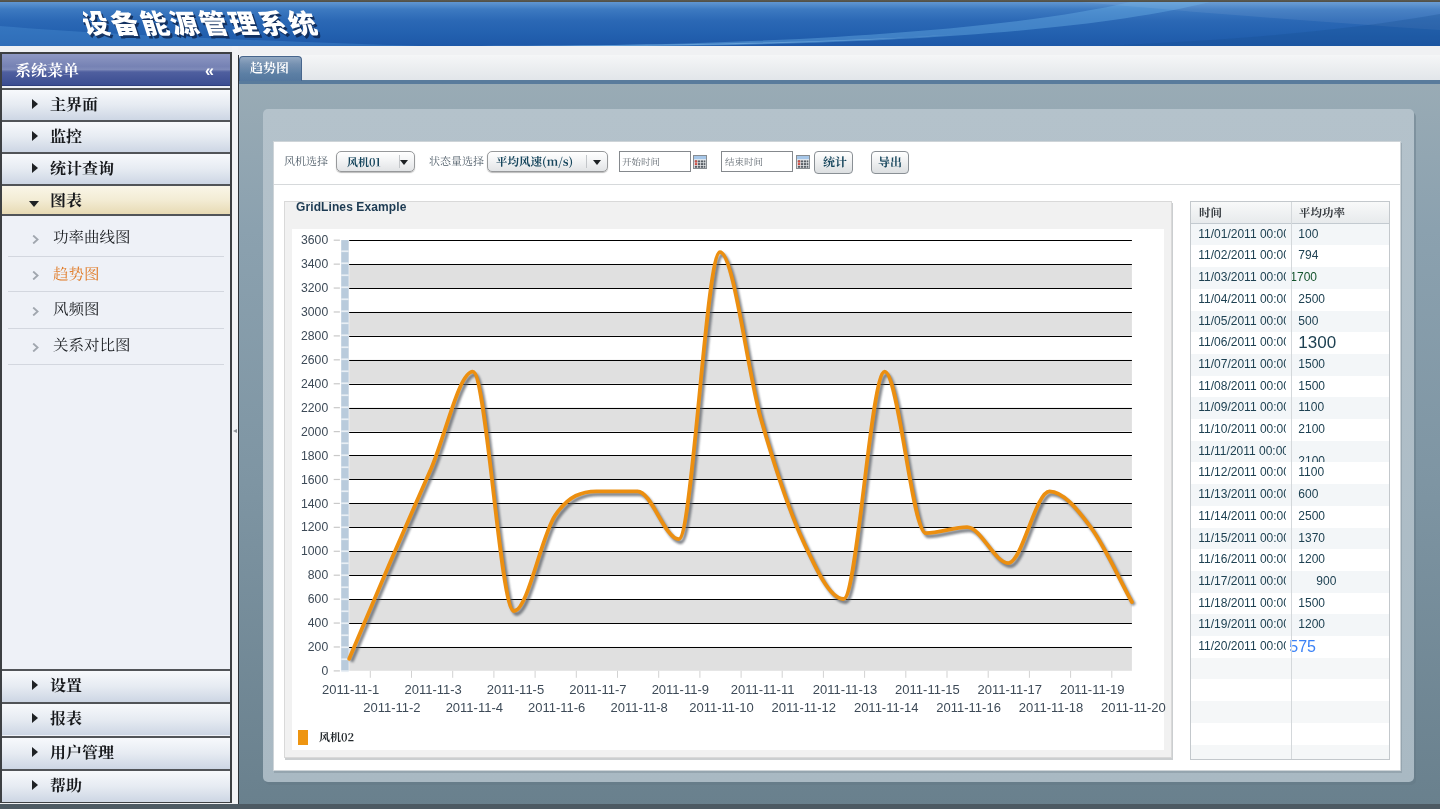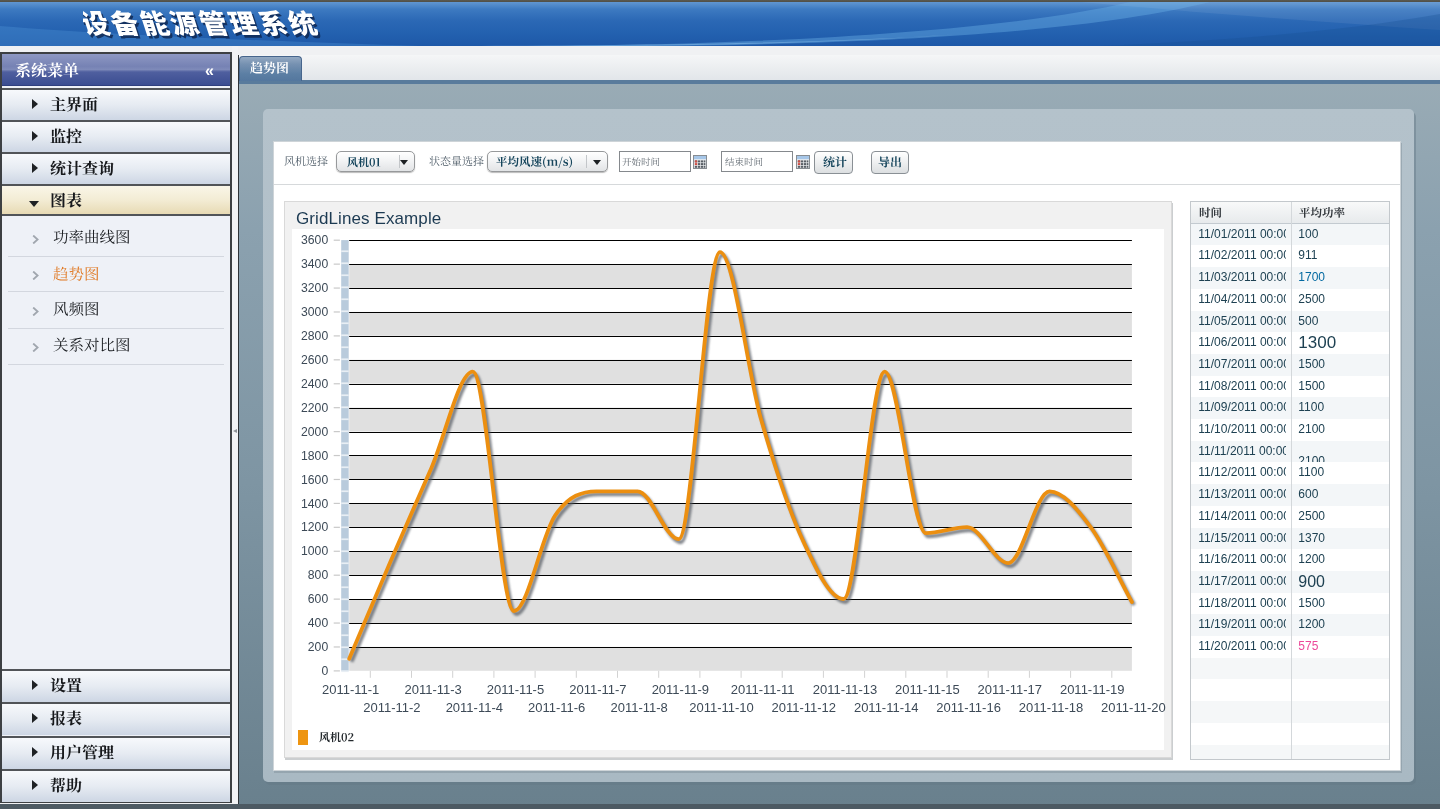--- a/index.html
+++ b/index.html
@@ -68,21 +68,21 @@
       <rect x="8" y="10.8" width="2.4" height="2"></rect>
       <rect x="11" y="10.8" width="1.4" height="2"></rect>
 </g>
 <rect x="1.8" y="8.1" width="2.4" height="2" fill="#cf4e44"></rect>
     <rect x="1.8" y="5.4" width="2.4" height="2" fill="#cf4e44"></rect>
 </svg>
 <div class="abs" style="left:813.5px;top:150.5px;width:39px;height:23px;border:1px solid #8a9095;border-radius:4px;background:linear-gradient(180deg,#ffffff 0%,#f0f1f2 45%,#dcdfe1 100%)"></div>
 <div class="abs" style="left:871px;top:150.5px;width:38px;height:23px;border:1px solid #8a9095;border-radius:4px;background:linear-gradient(180deg,#ffffff 0%,#f0f1f2 45%,#dcdfe1 100%)"></div>
 <div class="abs" style="left:283.8px;top:200.8px;width:888.2px;height:557.7px;background:#f1f1f1;border:1px solid #d9d9d9;box-shadow:1px 2px 0 rgba(160,166,170,0.55)"></div>
 <div class="abs" style="left:291.8px;top:229.4px;width:872px;height:521px;background:#fff"></div>
-<div class="abs" style="left:296px;top:209px;font-size:17px;font-weight:normal;color:#1c3a52;letter-spacing:0.1px">GridLines Example</div>
+<div class="abs" style="left:296px;top:200px;font-size:12px;font-weight:bold;color:#1c3a52;letter-spacing:0.1px">GridLines Example</div>
 <svg class="abs" style="left:283.8px;top:200.8px" width="889" height="558">
     <rect x="65.2" y="63.03" width="782.7" height="23.93" fill="#e0e0e0"></rect>
     <rect x="65.2" y="110.88" width="782.7" height="23.93" fill="#e0e0e0"></rect>
     <rect x="65.2" y="158.74" width="782.7" height="23.93" fill="#e0e0e0"></rect>
     <rect x="65.2" y="206.59" width="782.7" height="23.93" fill="#e0e0e0"></rect>
     <rect x="65.2" y="254.45" width="782.7" height="23.93" fill="#e0e0e0"></rect>
     <rect x="65.2" y="302.31" width="782.7" height="23.93" fill="#e0e0e0"></rect>
     <rect x="65.2" y="350.16" width="782.7" height="23.93" fill="#e0e0e0"></rect>
     <rect x="65.2" y="398.02" width="782.7" height="23.93" fill="#e0e0e0"></rect>
     <rect x="65.2" y="445.87" width="782.7" height="23.93" fill="#e0e0e0"></rect>
@@ -231,24 +231,24 @@
     <div style="position:absolute;left:0;top:0;width:198px;height:21.5px;background:linear-gradient(180deg,#f8f9f9,#e7eaec);border-bottom:1px solid #c3cad0"></div>
     <div style="position:absolute;left:99.8px;top:0;width:1px;height:556.4px;background:#d4d8db"></div>
     <div style="position:absolute;left:0;top:455.5px;width:198px;height:21.7px;background:#f5f7f8"></div>
     <div style="position:absolute;left:0;top:498.9px;width:198px;height:21.7px;background:#f5f7f8"></div>
     <div style="position:absolute;left:0;top:542.3px;width:198px;height:21.7px;background:#f5f7f8"></div>
     <div style="position:absolute;left:0;top:21.5px;width:198px;height:21.7px;background:#f3f6f8"></div>
     <div style="position:absolute;left:7px;top:21.5px;width:88px;height:21.7px;overflow:hidden;white-space:nowrap;font-size:12px;color:#1e4152;line-height:21.7px">11/01/2011 00:00:00</div>
     <div style="position:absolute;left:107px;top:21.5px;font-size:12px;color:#1e4152;line-height:21.7px">100</div>
     <div style="position:absolute;left:0;top:43.2px;width:198px;height:21.7px;background:#ffffff"></div>
     <div style="position:absolute;left:7px;top:43.2px;width:88px;height:21.7px;overflow:hidden;white-space:nowrap;font-size:12px;color:#1e4152;line-height:21.7px">11/02/2011 00:00:00</div>
-    <div style="position:absolute;left:107px;top:43.2px;font-size:12px;color:#1e4152;line-height:21.7px">911</div>
+    <div style="position:absolute;left:107px;top:43.2px;font-size:12px;color:#1e4152;line-height:21.7px">794</div>
     <div style="position:absolute;left:0;top:64.9px;width:198px;height:21.7px;background:#f3f6f8"></div>
     <div style="position:absolute;left:7px;top:64.9px;width:88px;height:21.7px;overflow:hidden;white-space:nowrap;font-size:12px;color:#1e4152;line-height:21.7px">11/03/2011 00:00:00</div>
-    <div style="position:absolute;left:107px;top:64.9px;font-size:12px;color:#0369a1;line-height:21.7px">1700</div>
+    <div style="position:absolute;left:99px;top:64.9px;font-size:12px;color:#14532d;line-height:21.7px">1700</div>
     <div style="position:absolute;left:0;top:86.6px;width:198px;height:21.7px;background:#ffffff"></div>
     <div style="position:absolute;left:7px;top:86.6px;width:88px;height:21.7px;overflow:hidden;white-space:nowrap;font-size:12px;color:#1e4152;line-height:21.7px">11/04/2011 00:00:00</div>
     <div style="position:absolute;left:107px;top:86.6px;font-size:12px;color:#1e4152;line-height:21.7px">2500</div>
     <div style="position:absolute;left:0;top:108.3px;width:198px;height:21.7px;background:#f3f6f8"></div>
     <div style="position:absolute;left:7px;top:108.3px;width:88px;height:21.7px;overflow:hidden;white-space:nowrap;font-size:12px;color:#1e4152;line-height:21.7px">11/05/2011 00:00:00</div>
     <div style="position:absolute;left:107px;top:108.3px;font-size:12px;color:#1e4152;line-height:21.7px">500</div>
     <div style="position:absolute;left:0;top:130.0px;width:198px;height:21.7px;background:#ffffff"></div>
     <div style="position:absolute;left:7px;top:130.0px;width:88px;height:21.7px;overflow:hidden;white-space:nowrap;font-size:12px;color:#1e4152;line-height:21.7px">11/06/2011 00:00:00</div>
     <div style="position:absolute;left:107px;top:130.0px;font-size:17px;color:#1e4152;line-height:21.7px">1300</div>
     <div style="position:absolute;left:0;top:151.7px;width:198px;height:21.7px;background:#f3f6f8"></div>
@@ -276,30 +276,30 @@
     <div style="position:absolute;left:7px;top:303.6px;width:88px;height:21.7px;overflow:hidden;white-space:nowrap;font-size:12px;color:#1e4152;line-height:21.7px">11/14/2011 00:00:00</div>
     <div style="position:absolute;left:107px;top:303.6px;font-size:12px;color:#1e4152;line-height:21.7px">2500</div>
     <div style="position:absolute;left:0;top:325.3px;width:198px;height:21.7px;background:#f3f6f8"></div>
     <div style="position:absolute;left:7px;top:325.3px;width:88px;height:21.7px;overflow:hidden;white-space:nowrap;font-size:12px;color:#1e4152;line-height:21.7px">11/15/2011 00:00:00</div>
     <div style="position:absolute;left:107px;top:325.3px;font-size:12px;color:#1e4152;line-height:21.7px">1370</div>
     <div style="position:absolute;left:0;top:347.0px;width:198px;height:21.7px;background:#ffffff"></div>
     <div style="position:absolute;left:7px;top:347.0px;width:88px;height:21.7px;overflow:hidden;white-space:nowrap;font-size:12px;color:#1e4152;line-height:21.7px">11/16/2011 00:00:00</div>
     <div style="position:absolute;left:107px;top:347.0px;font-size:12px;color:#1e4152;line-height:21.7px">1200</div>
     <div style="position:absolute;left:0;top:368.7px;width:198px;height:21.7px;background:#f3f6f8"></div>
     <div style="position:absolute;left:7px;top:368.7px;width:88px;height:21.7px;overflow:hidden;white-space:nowrap;font-size:12px;color:#1e4152;line-height:21.7px">11/17/2011 00:00:00</div>
-    <div style="position:absolute;left:107px;top:368.7px;font-size:16px;color:#1e4152;line-height:21.7px">900</div>
+    <div style="position:absolute;left:125px;top:368.7px;font-size:12px;color:#1e4152;line-height:21.7px">900</div>
     <div style="position:absolute;left:0;top:390.4px;width:198px;height:21.7px;background:#ffffff"></div>
     <div style="position:absolute;left:7px;top:390.4px;width:88px;height:21.7px;overflow:hidden;white-space:nowrap;font-size:12px;color:#1e4152;line-height:21.7px">11/18/2011 00:00:00</div>
     <div style="position:absolute;left:107px;top:390.4px;font-size:12px;color:#1e4152;line-height:21.7px">1500</div>
     <div style="position:absolute;left:0;top:412.1px;width:198px;height:21.7px;background:#f3f6f8"></div>
     <div style="position:absolute;left:7px;top:412.1px;width:88px;height:21.7px;overflow:hidden;white-space:nowrap;font-size:12px;color:#1e4152;line-height:21.7px">11/19/2011 00:00:00</div>
     <div style="position:absolute;left:107px;top:412.1px;font-size:12px;color:#1e4152;line-height:21.7px">1200</div>
     <div style="position:absolute;left:0;top:433.8px;width:198px;height:21.7px;background:#ffffff"></div>
     <div style="position:absolute;left:7px;top:433.8px;width:88px;height:21.7px;overflow:hidden;white-space:nowrap;font-size:12px;color:#1e4152;line-height:21.7px">11/20/2011 00:00:00</div>
-    <div style="position:absolute;left:107px;top:433.8px;font-size:12px;color:#ec4899;line-height:21.7px">575</div>
+    <div style="position:absolute;left:98px;top:433.8px;font-size:16px;color:#3b82f6;line-height:21.7px">575</div>
     <div style="position:absolute;left:99.8px;top:0;width:1px;height:556.4px;background:#d4d8db"></div>
   </div>
 <div class="abs" style="left:0;top:52px;width:232px;height:751px;background:#eef1f7;border:2px solid #3d4043">
     <div style="position:absolute;left:0;top:0;width:228px;height:32px;background:linear-gradient(180deg,#8e98c3 0%,#7682b4 40%,#7e8ab9 50%,#4f5f9f 58%,#3b4d91 100%);border-bottom:1px solid #2f3f7e"></div>
     <div style="position:absolute;left:203px;top:8px;color:#fff;font-size:16px;font-weight:bold">«</div>
     <div style="position:absolute;left:0;top:34.0px;width:228px;height:32px;background:linear-gradient(180deg,#f7f9fc 0%,#e6ebf2 50%,#cdd6e4 100%);border-top:2px solid #515458"></div>
     <div style="position:absolute;left:0;top:66.0px;width:228px;height:32px;background:linear-gradient(180deg,#f7f9fc 0%,#e6ebf2 50%,#cdd6e4 100%);border-top:2px solid #515458"></div>
     <div style="position:absolute;left:0;top:98.0px;width:228px;height:32px;background:linear-gradient(180deg,#f7f9fc 0%,#e6ebf2 50%,#cdd6e4 100%);border-top:2px solid #515458"></div>
     <div style="position:absolute;left:0;top:130.0px;width:228px;height:30px;background:linear-gradient(180deg,#faf6e8 0%,#f3ecd4 50%,#e7dab4 100%);border-top:2px solid #515458"></div>
     <div style="position:absolute;left:30px;top:44.5px;width:0;height:0;border-top:5px solid transparent;border-bottom:5px solid transparent;border-left:6px solid #1e2124"></div>

